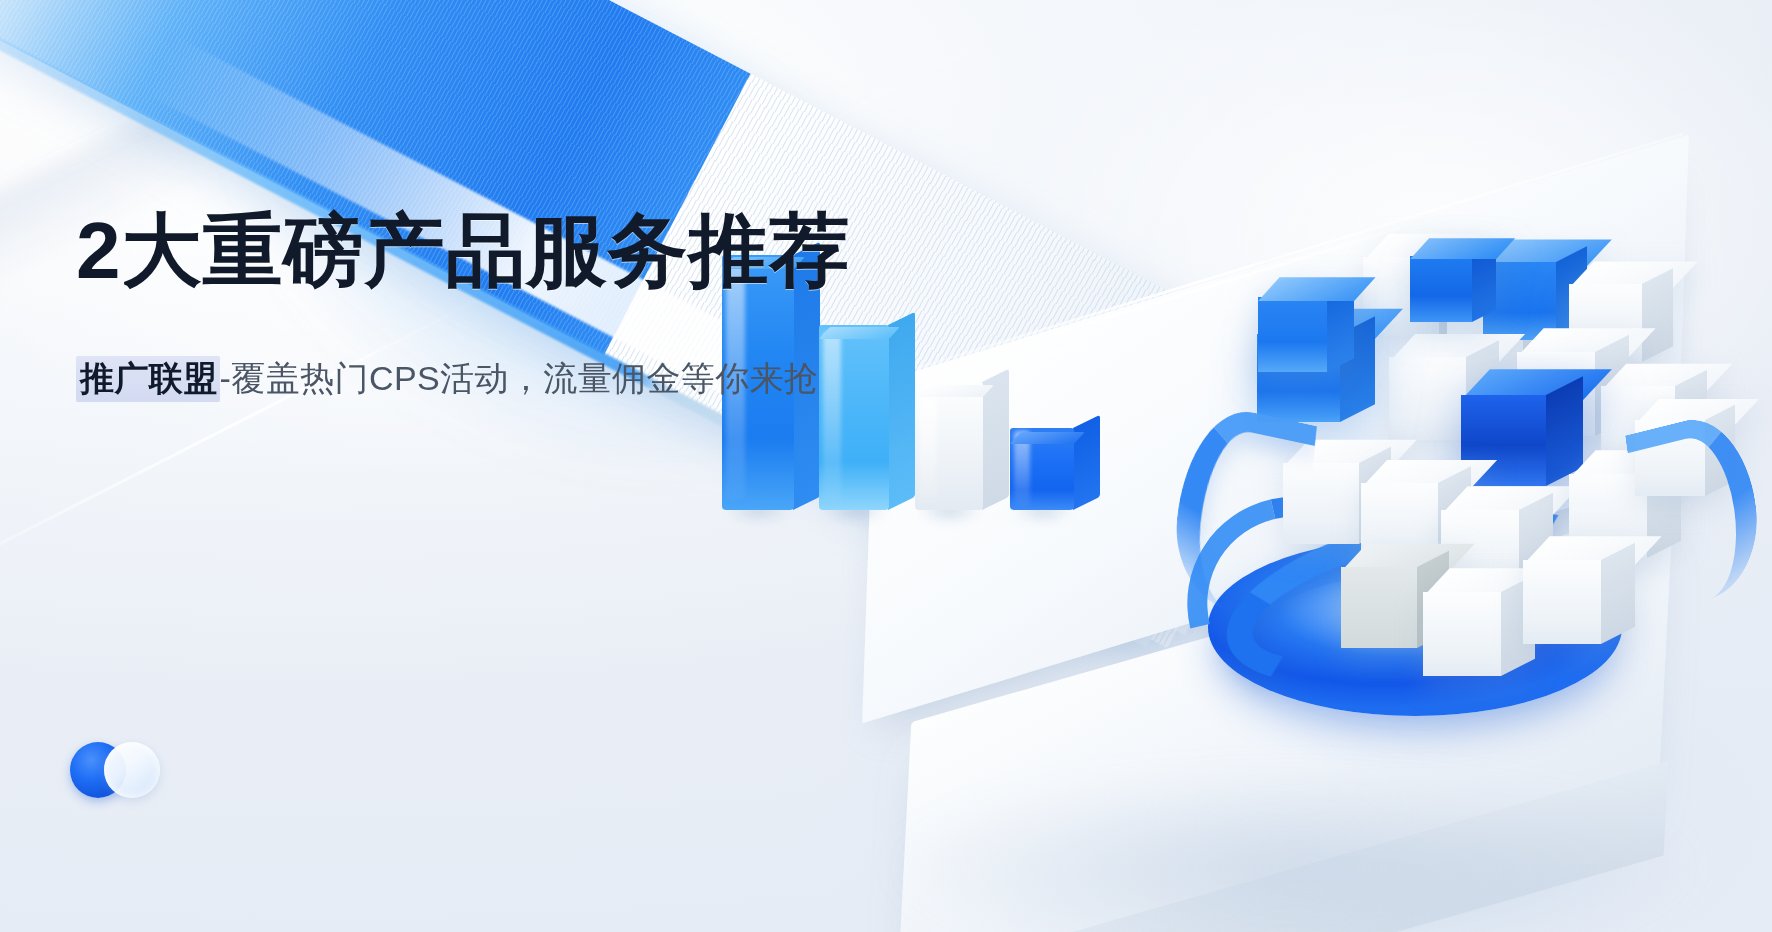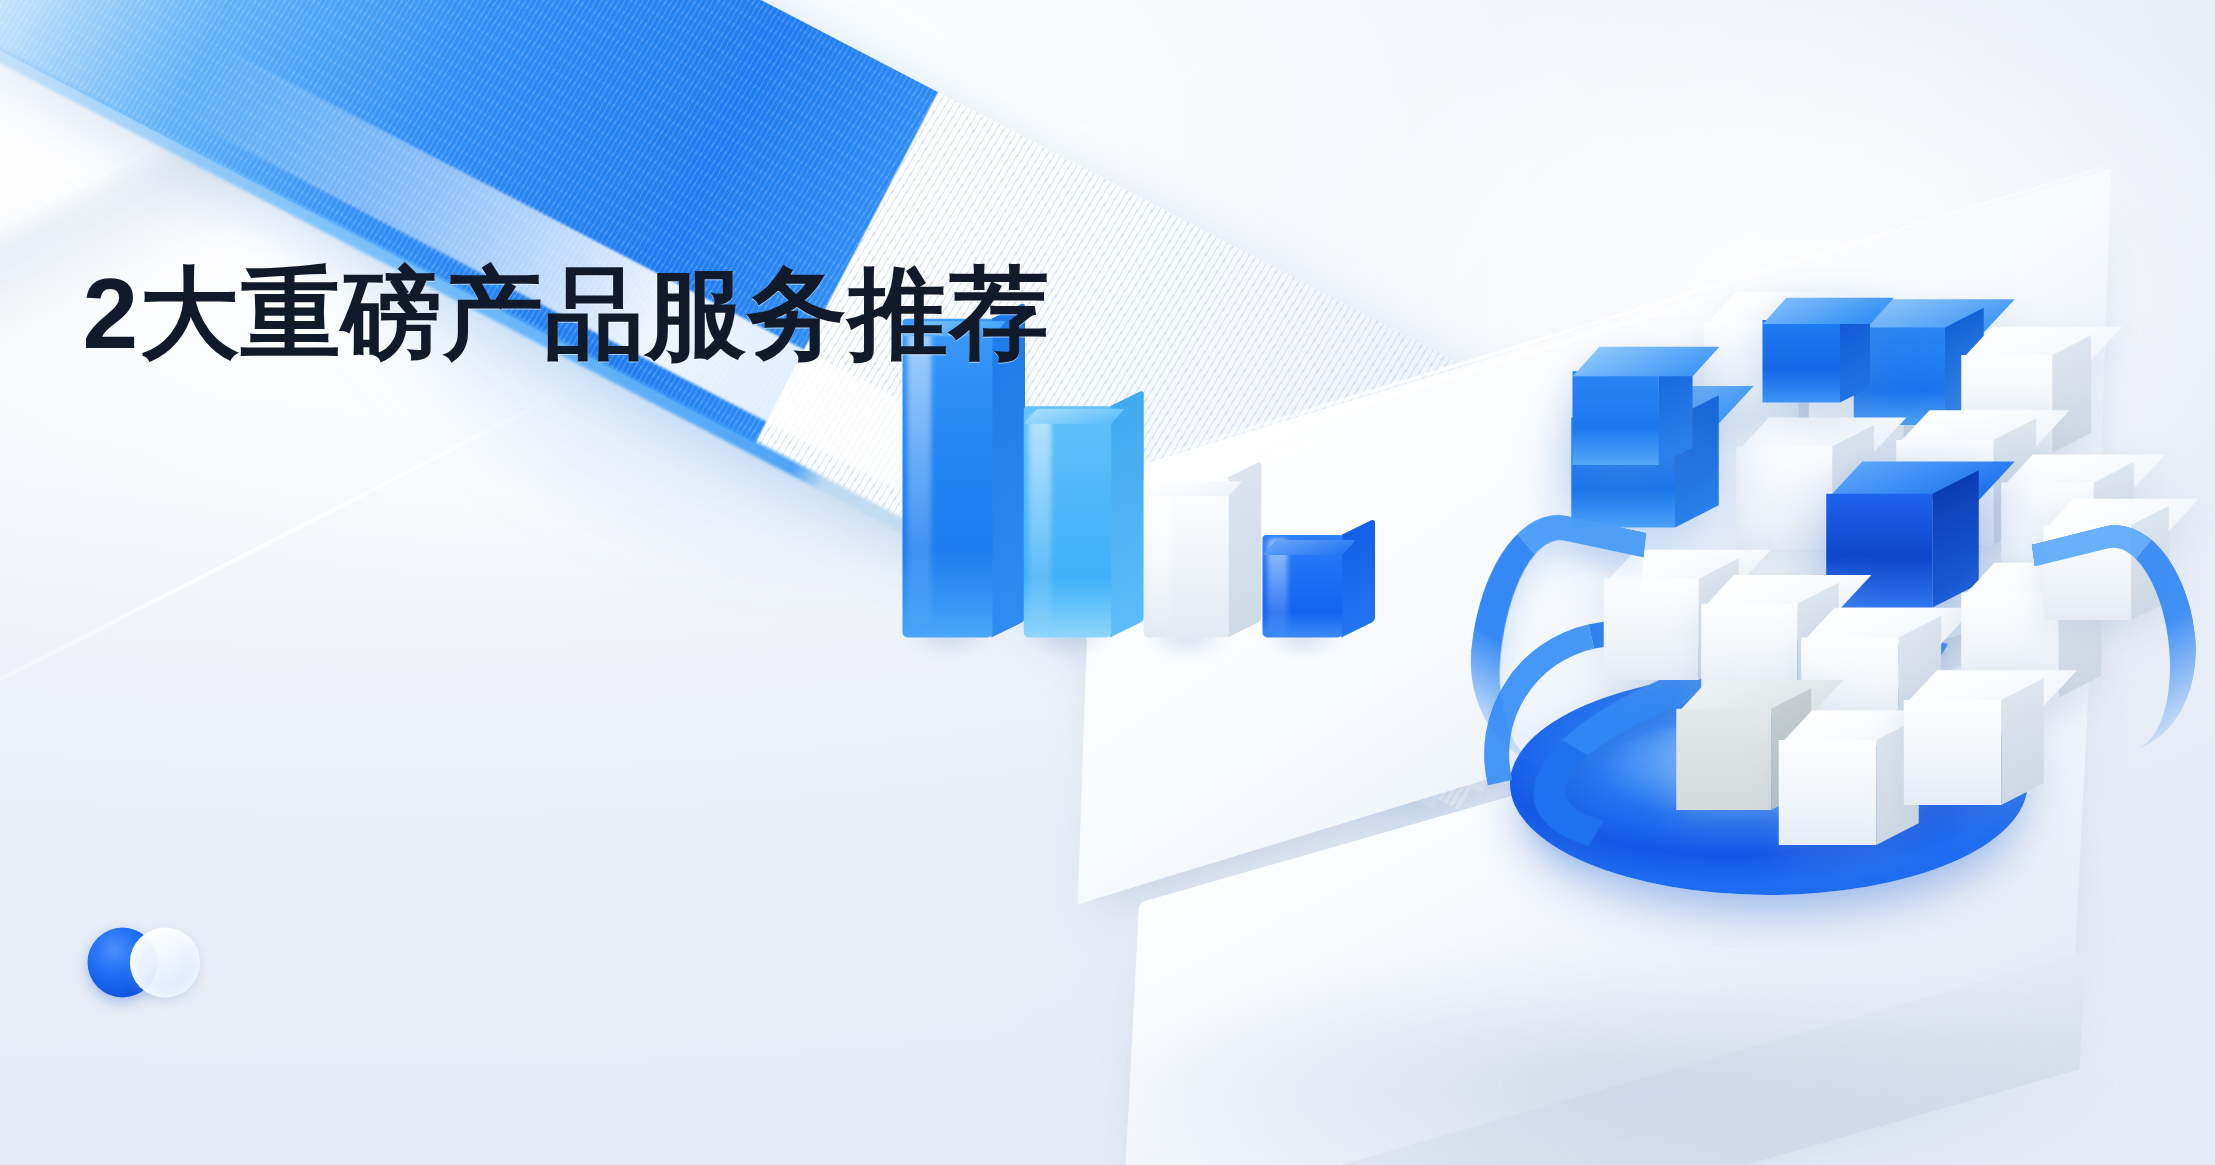--- a/index.html
+++ b/index.html
@@ -333,21 +333,21 @@
     border-radius:0 50% 50% 0/0 55% 45% 0;
     border-right:22px solid #2f86f5;
     border-top:18px solid #59a8f9;
     transform:rotate(-8deg) skewY(-6deg);
     opacity:.9;
     -webkit-mask-image:linear-gradient(160deg,#000 0%,#000 55%,rgba(0,0,0,0) 100%);
             mask-image:linear-gradient(160deg,#000 0%,#000 55%,rgba(0,0,0,0) 100%);
   }
 
   
-  .content{position:absolute; left:66px; top:206px; width:960px; z-index:40;}
+  .content{position:absolute; left:76px; top:206px; width:960px; z-index:40;}
 
   .headline{
     font-size:80px;
     font-weight:700;
     letter-spacing:1px;
     color:#101a2b;
     line-height:1.12;
     white-space:nowrap;
     text-shadow:0 1px 0 rgba(255,255,255,.55);
   }
@@ -566,20 +566,23 @@
 
   <div class="swoosh"></div>
   <div class="swoosh-r"></div>
 
   <div class="content">
 
     <div class="headline">2大重磅产品服务推荐</div>
 
     <div class="sublist">
 
+      <div class="subline">
+        <span class="hl">推广联盟</span><span>-覆盖热门CPS活动，流量佣金等你来抢</span>
+      </div>
 
 
     </div>
   </div>
 
   <div class="logo">
     <div class="logo-blue"></div>
     <div class="logo-glass"></div>
   </div>
 

